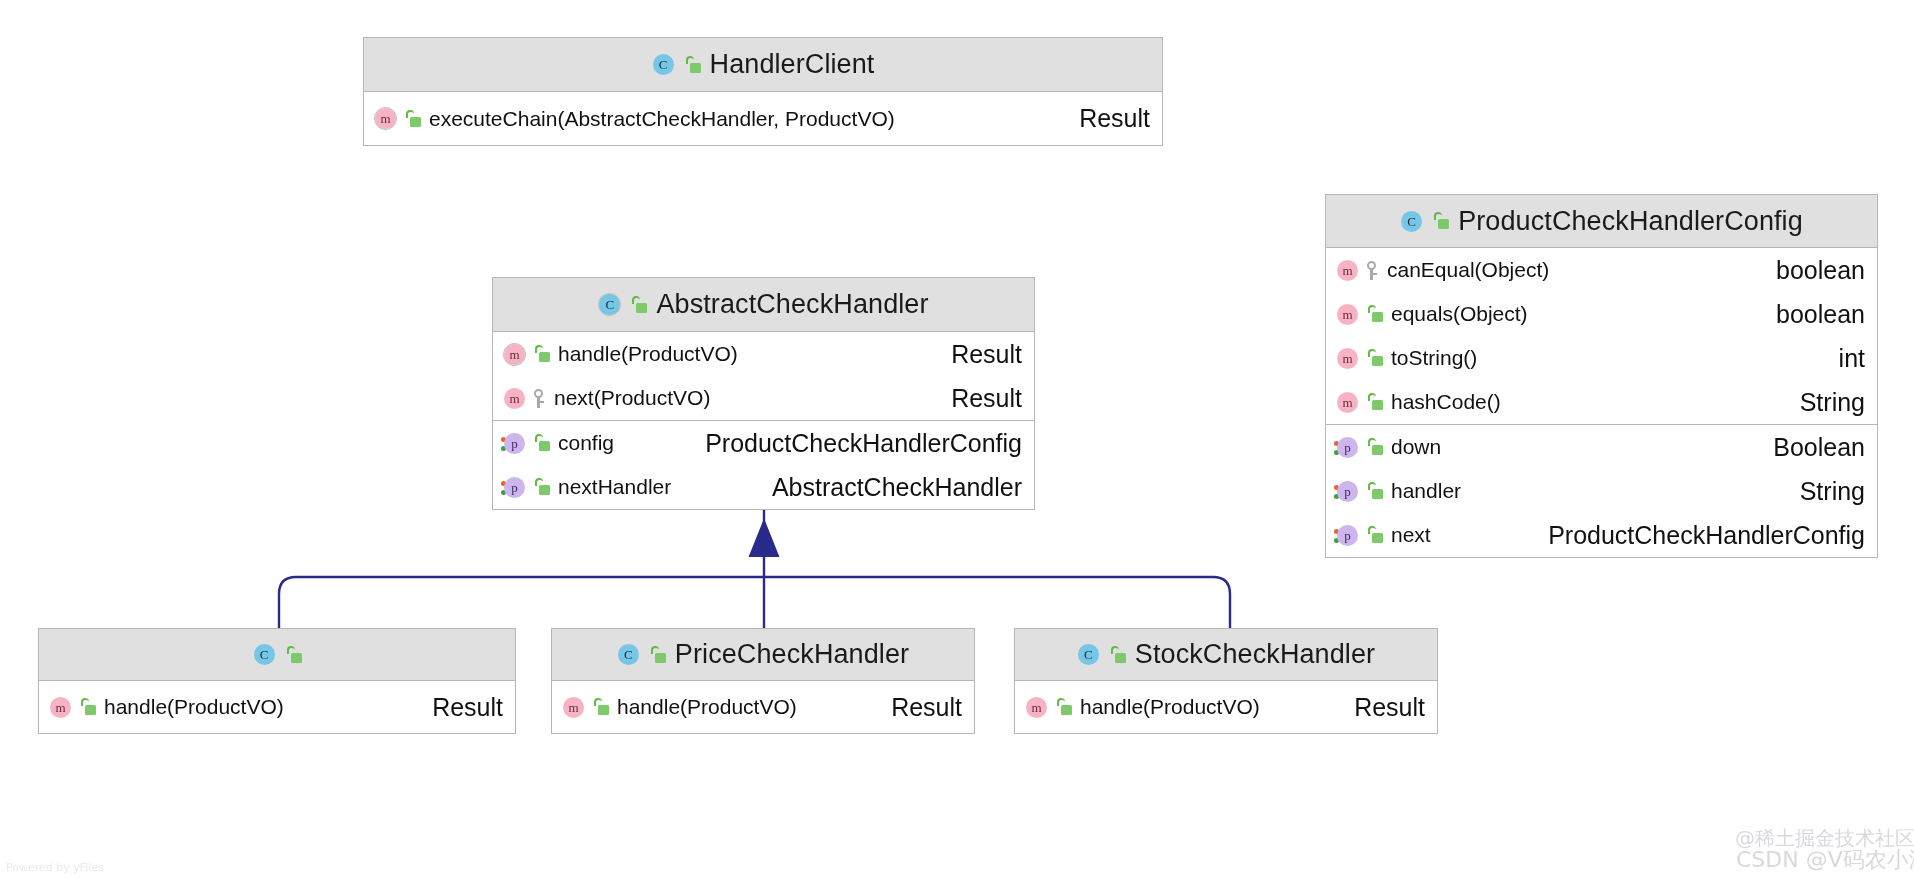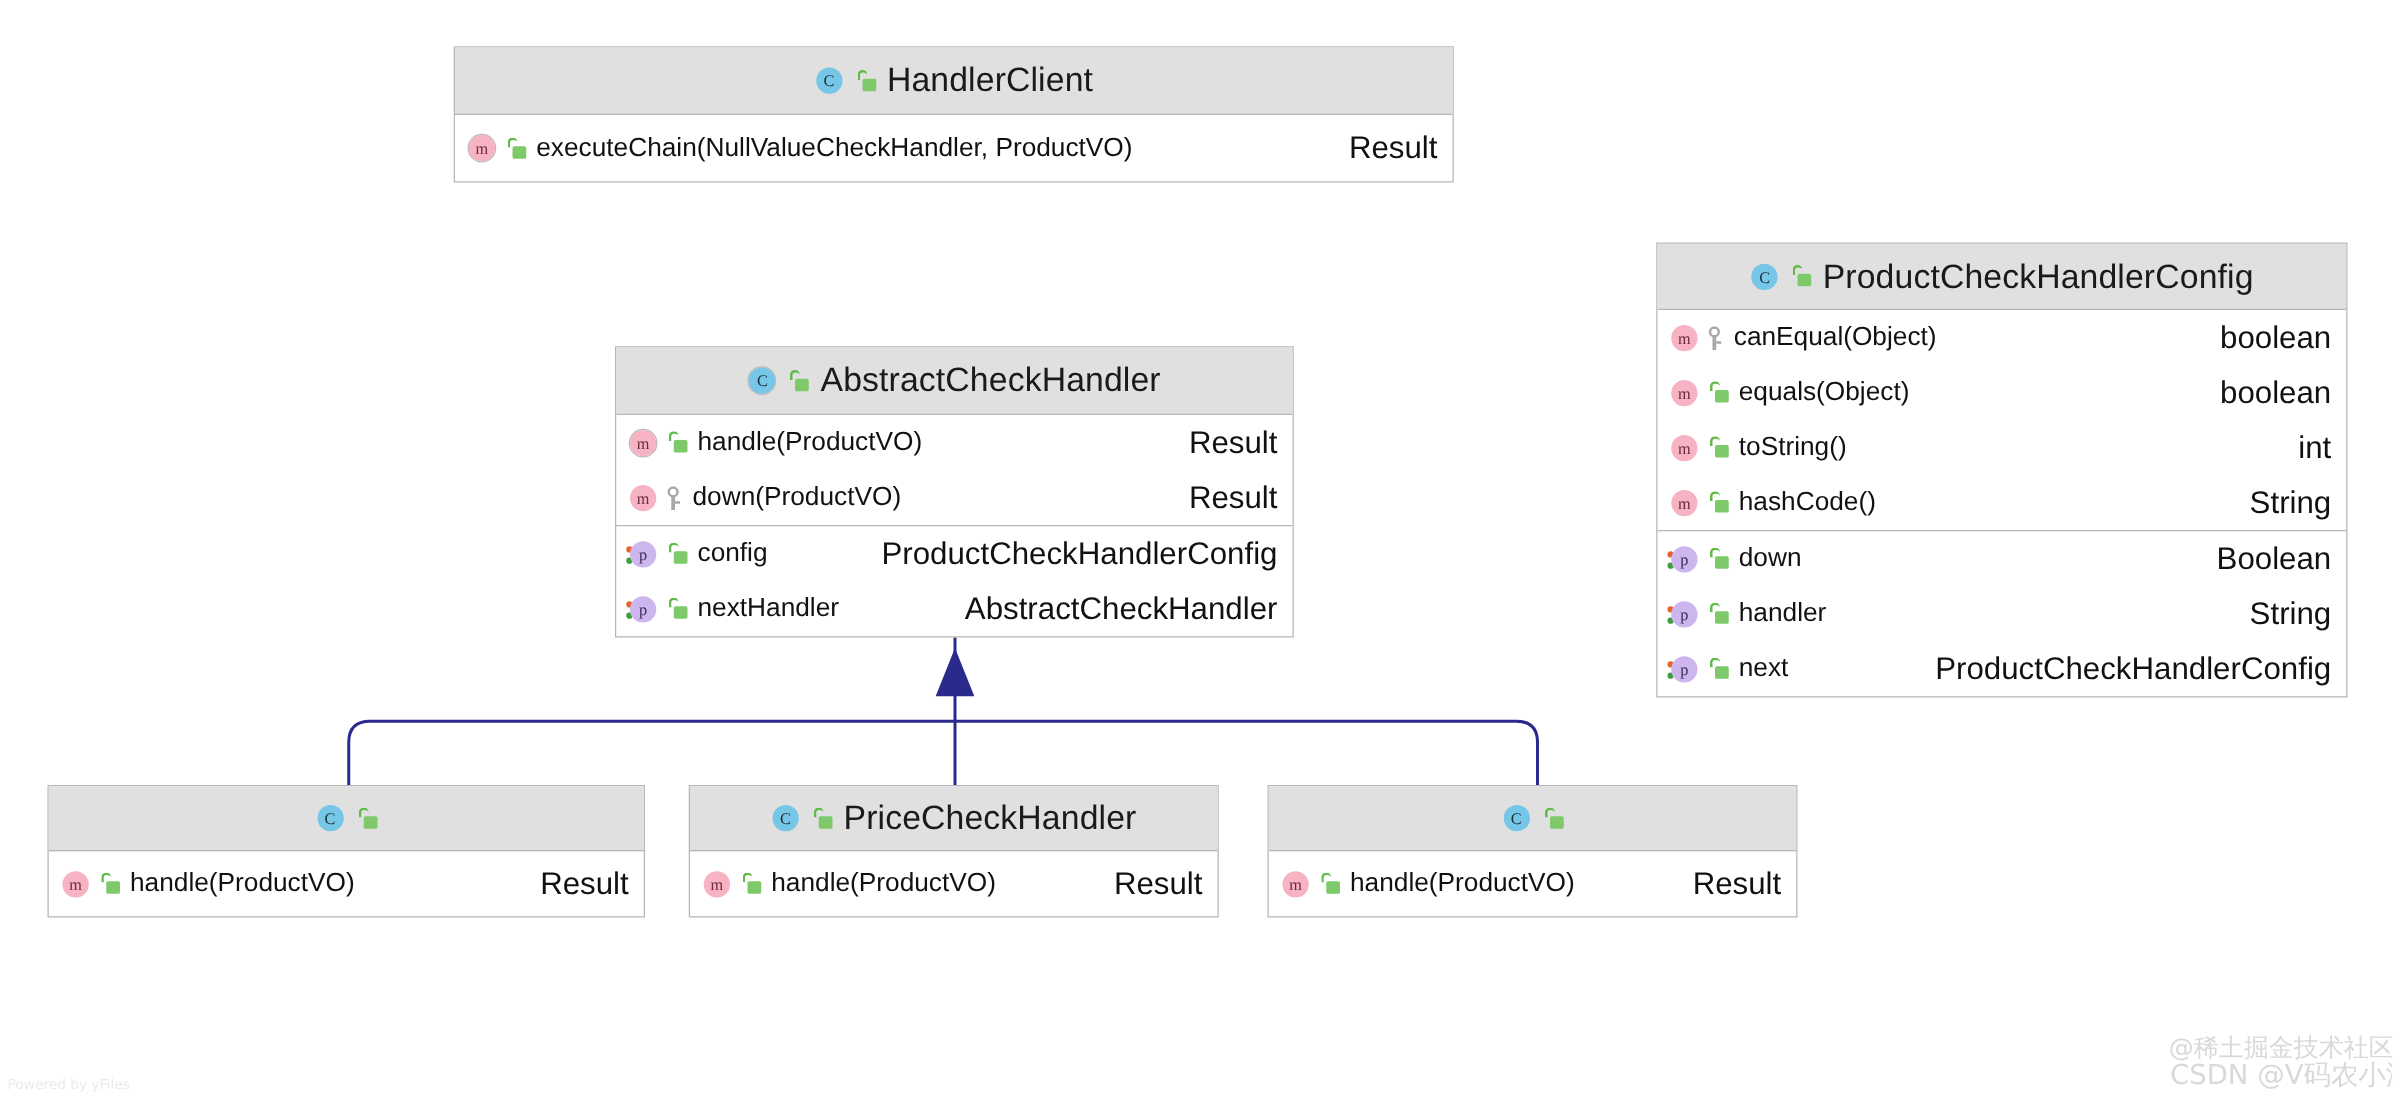--- a/index.html
+++ b/index.html
@@ -219,21 +219,21 @@
         <span class="glyphs">
           <span class="ic ic-method">
             <span class="ring"></span>
             <span class="circle meth">m</span>
           </span>
           <span class="ic-lock">
             <span class="shackle"></span>
               <span class="body"></span>
           </span>
         </span>
-        <span class="member-name">executeChain(NullValueCheckHandler, ProductVO)</span>
+        <span class="member-name">executeChain(AbstractCheckHandler, ProductVO)</span>
         <span class="member-type">Result</span>
       </div>
     </div>
   </div>
 
   <div class="uml-box" style="left:492px; top:277px; width:543px;">
     <div class="uml-header" style="height:54px;">
       <span class="ic ic-class">
         <span class="ring"></span>
         <span class="circle cls">C</span>
@@ -263,21 +263,21 @@
         <span class="glyphs">
           <span class="ic ic-method">
             <span class="circle meth">m</span>
           </span>
           <span class="ic-key">
             <span class="head"></span>
               <span class="stem"></span>
               <span class="tooth"></span>
           </span>
         </span>
-        <span class="member-name">down(ProductVO)</span>
+        <span class="member-name">next(ProductVO)</span>
         <span class="member-type">Result</span>
       </div>
     </div>
     <div class="section">
       <div class="row" style="height:44px;">
         <span class="glyphs">
           <span class="ic ic-prop">
             <span class="dot-orange"></span>
               <span class="dot-green"></span>
             <span class="circle prop">p</span>
@@ -480,20 +480,21 @@
 
   <div class="uml-box" style="left:1014px; top:628px; width:424px;">
     <div class="uml-header" style="height:52px;">
       <span class="ic ic-class">
         <span class="circle cls">C</span>
       </span>
       <span class="ic-lock">
         <span class="shackle"></span>
           <span class="body"></span>
       </span>
+      <span class="uml-title">StockCheckHandler</span>
     </div>
     <div class="section">
       <div class="row" style="height:52px;">
         <span class="glyphs">
           <span class="ic ic-method">
             <span class="circle meth">m</span>
           </span>
           <span class="ic-lock">
             <span class="shackle"></span>
               <span class="body"></span>

